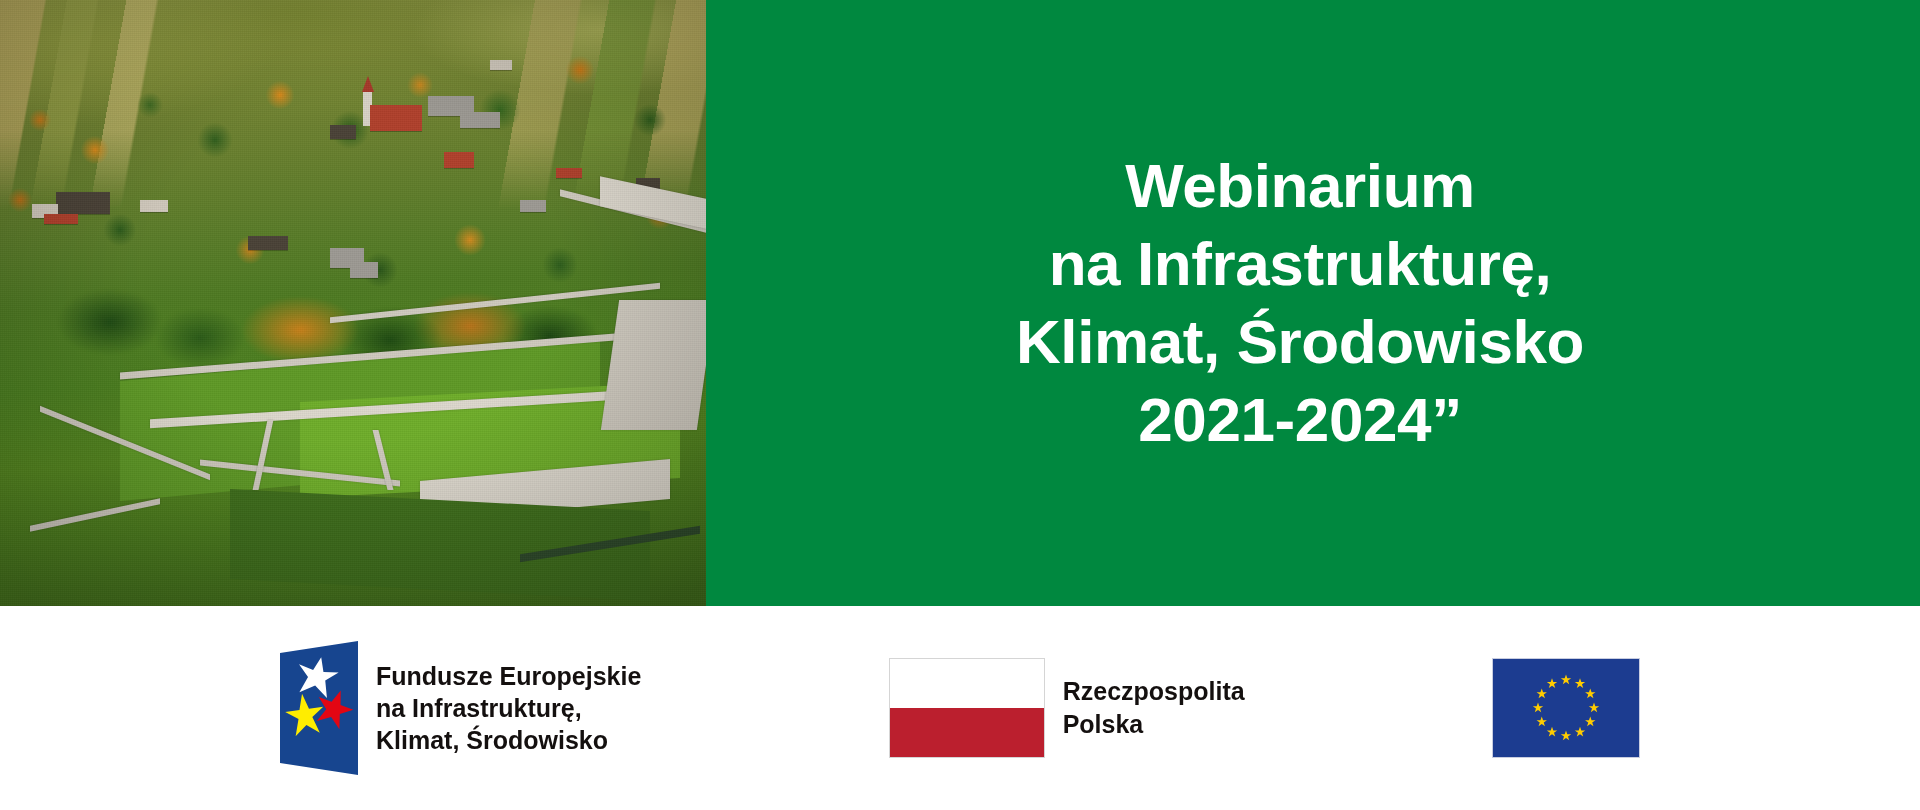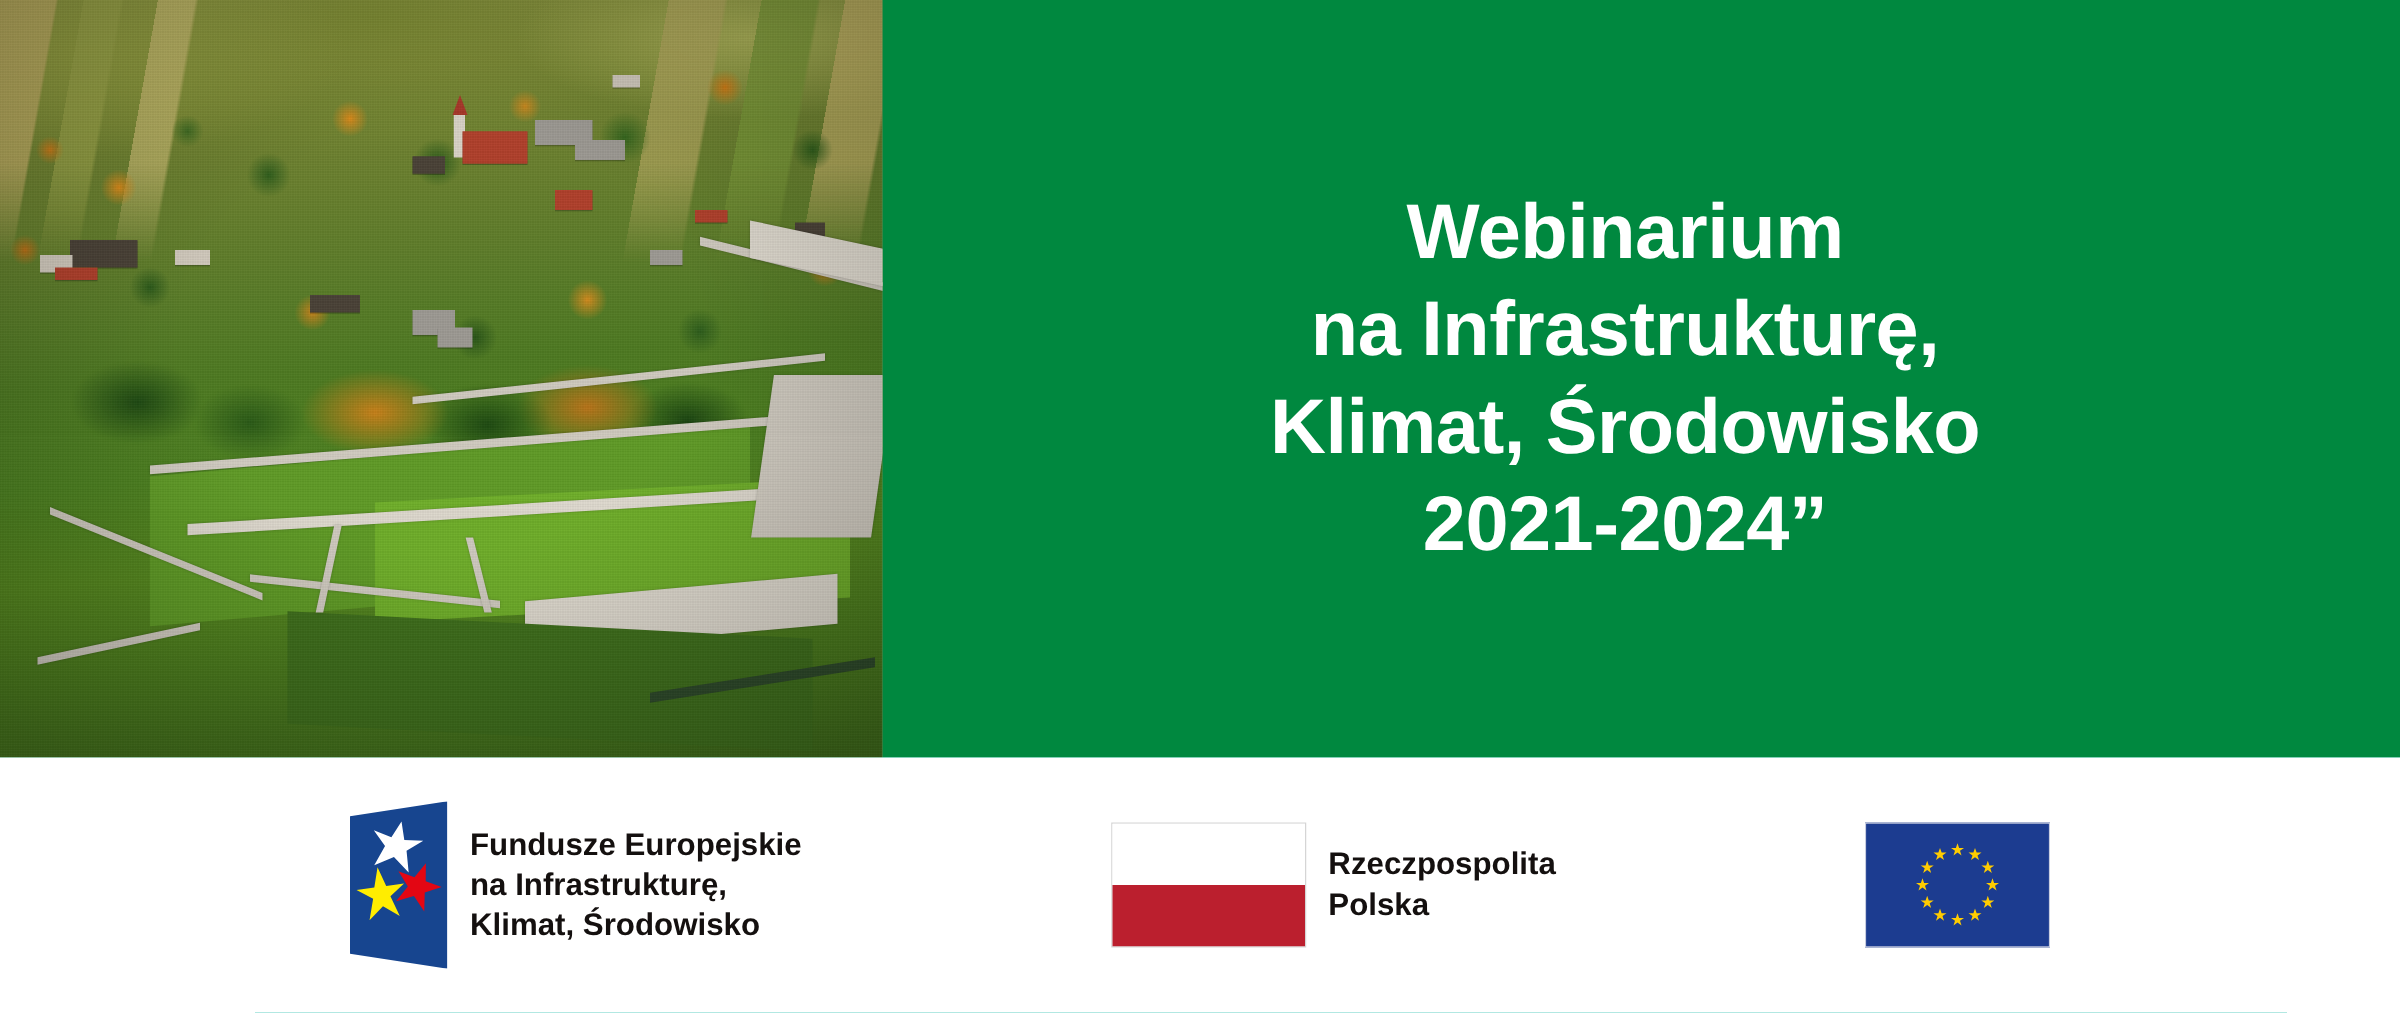--- a/index.html
+++ b/index.html
@@ -8,21 +8,21 @@
     height: 810px;
     overflow: hidden;
     background: #ffffff;
     font-family: "Liberation Sans", sans-serif;
   }
 
   .banner {
     position: relative;
     width: 1920px;
     height: 810px;
-    background: #14b8a6;
+    background: #0f766e;
   }
 
   
   .top-band {
     position: absolute;
     left: 0; top: 0;
     width: 1920px;
     height: 606px;
     display: flex;
   }

